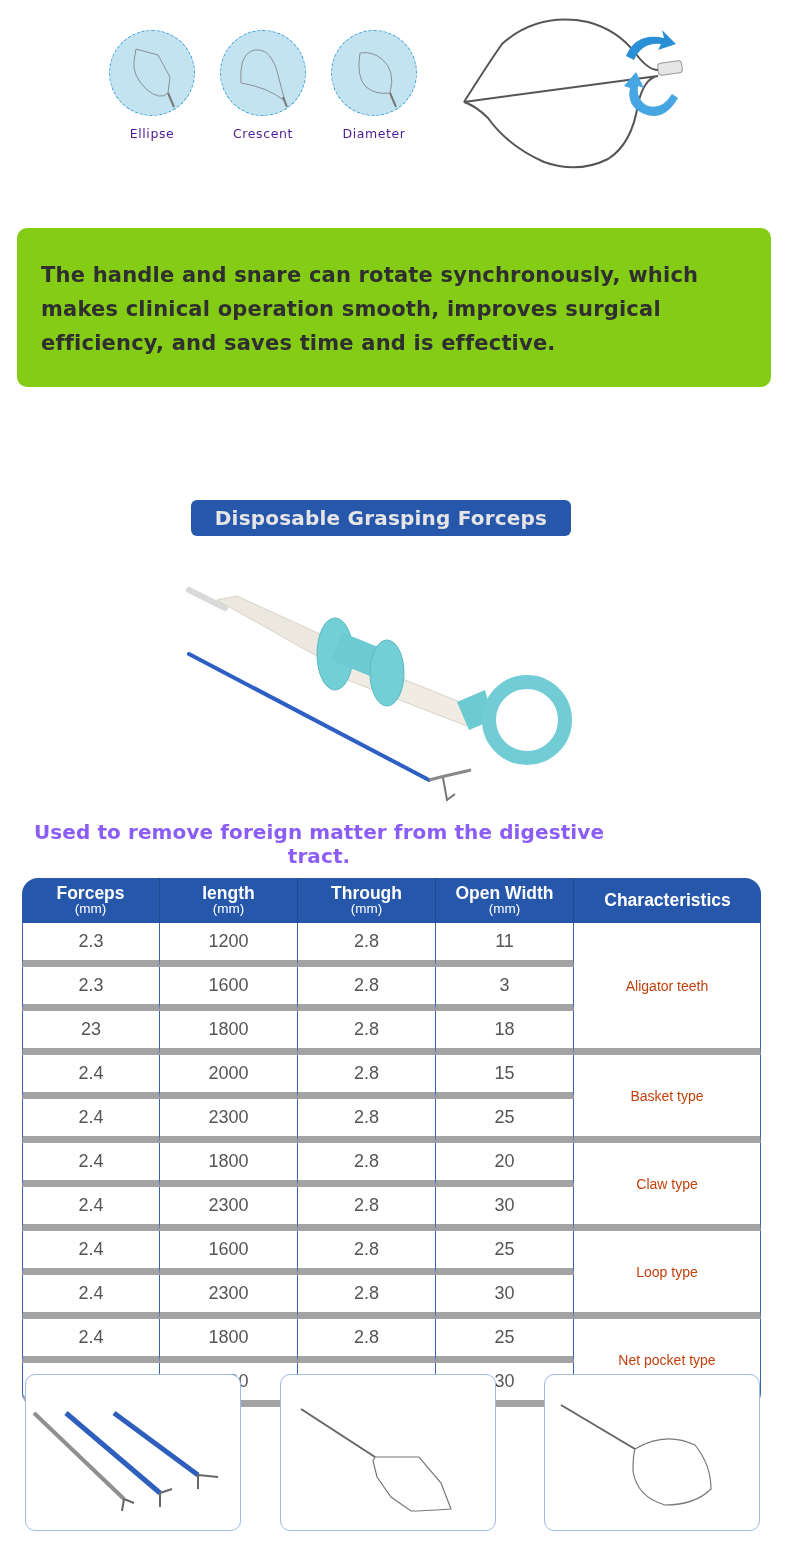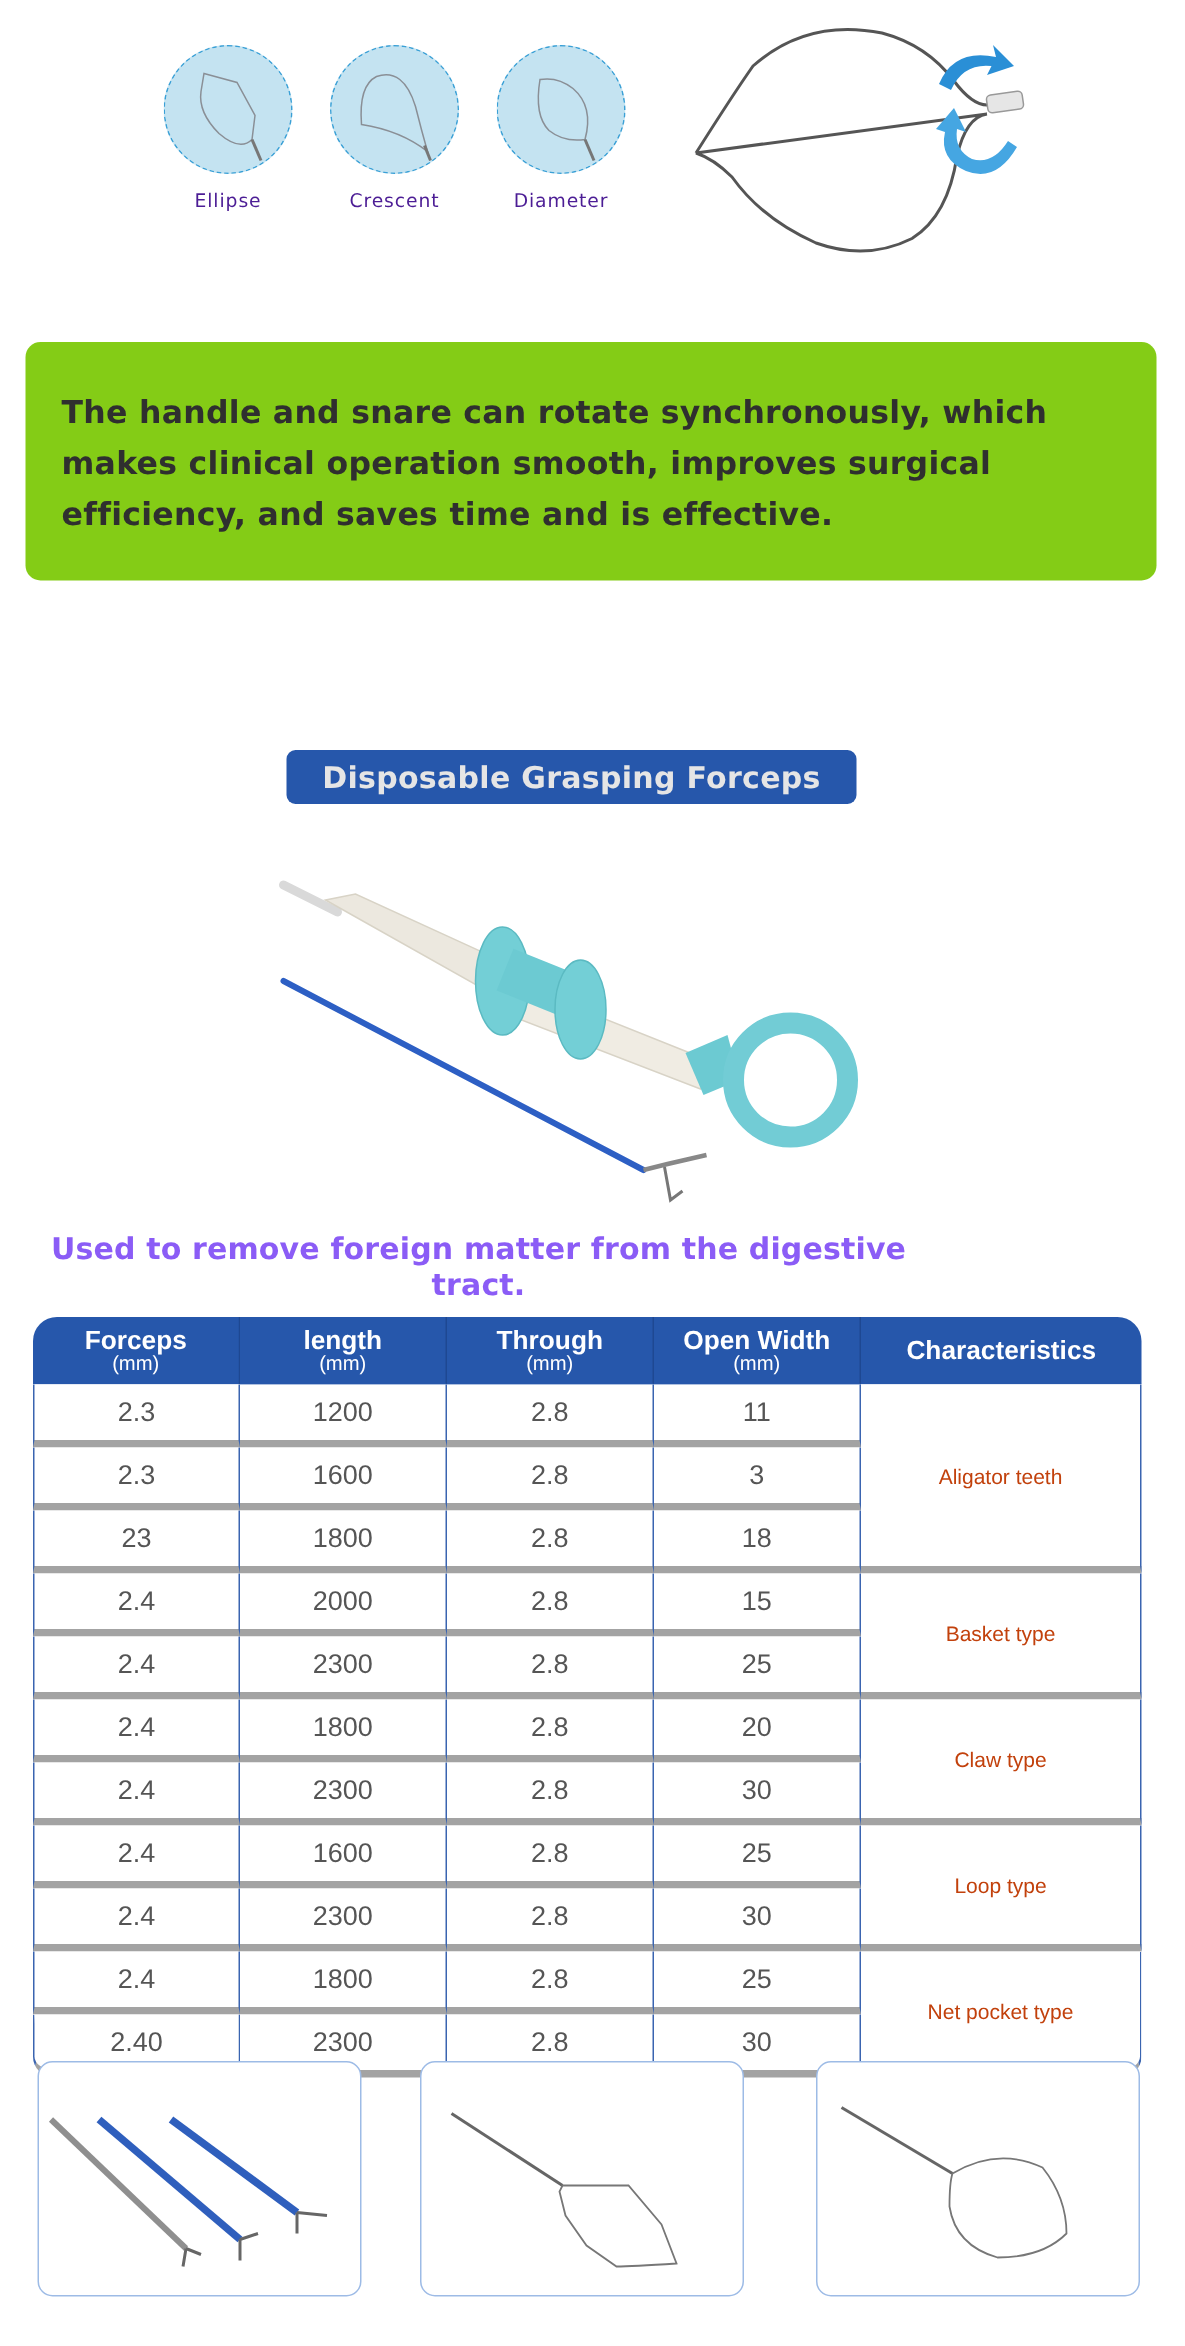--- a/index.html
+++ b/index.html
@@ -27,21 +27,21 @@
 
   .subtitle { position: absolute; left: 0; top: 820px; width: 638px; text-align: center; font-size: 20px; font-weight: bold; color: #8b5cf6; letter-spacing: 0.1px; }
 
   
   .spec-table { position: absolute; left: 22px; top: 878px; width: 739px; border-collapse: separate; border-spacing: 0; font-family: "Liberation Sans", sans-serif; table-layout: fixed; }
   .spec-table th { background: #2657ab; color: #fff; height: 44px; padding: 0; font-weight: bold; font-size: 17.5px; line-height: 17px; border-right: 1px solid #1e4892; border-bottom: 1px solid #2657ab; }
   .spec-table th:last-child { border-right: none; }
   .spec-table th .unit { display: block; font-weight: normal; font-size: 13.5px; line-height: 14px; }
   .spec-table th:first-child { border-top-left-radius: 16px; }
   .spec-table th:last-child { border-top-right-radius: 16px; }
-  .spec-table td { height: 37px; padding: 0; text-align: center; font-size: 18px; color: #555; border-right: 1px solid #3a64b0; border-bottom: 5px solid #a3a3a3; background: #fff; }
+  .spec-table td { height: 37px; padding: 0; text-align: center; font-size: 18px; color: #555; border-right: 1px solid #3a64b0; border-bottom: 7px solid #a3a3a3; background: #fff; }
   .spec-table td.first { border-left: 1px solid #3a64b0; }
   .spec-table td.group { color: #c2410c; font-size: 14px; }
   .spec-table tr:last-child td.first { border-bottom-left-radius: 14px; }
   .spec-table td.group.last { border-bottom-right-radius: 14px; }
 
   
   .gallery-card { position: absolute; top: 1374px; width: 214px; height: 155px; border: 1px solid #9dbbe6; border-radius: 10px; background: #fff; }
   #gallery-0 { left: 25px; }
   #gallery-1 { left: 280px; }
   #gallery-2 { left: 544px; }

